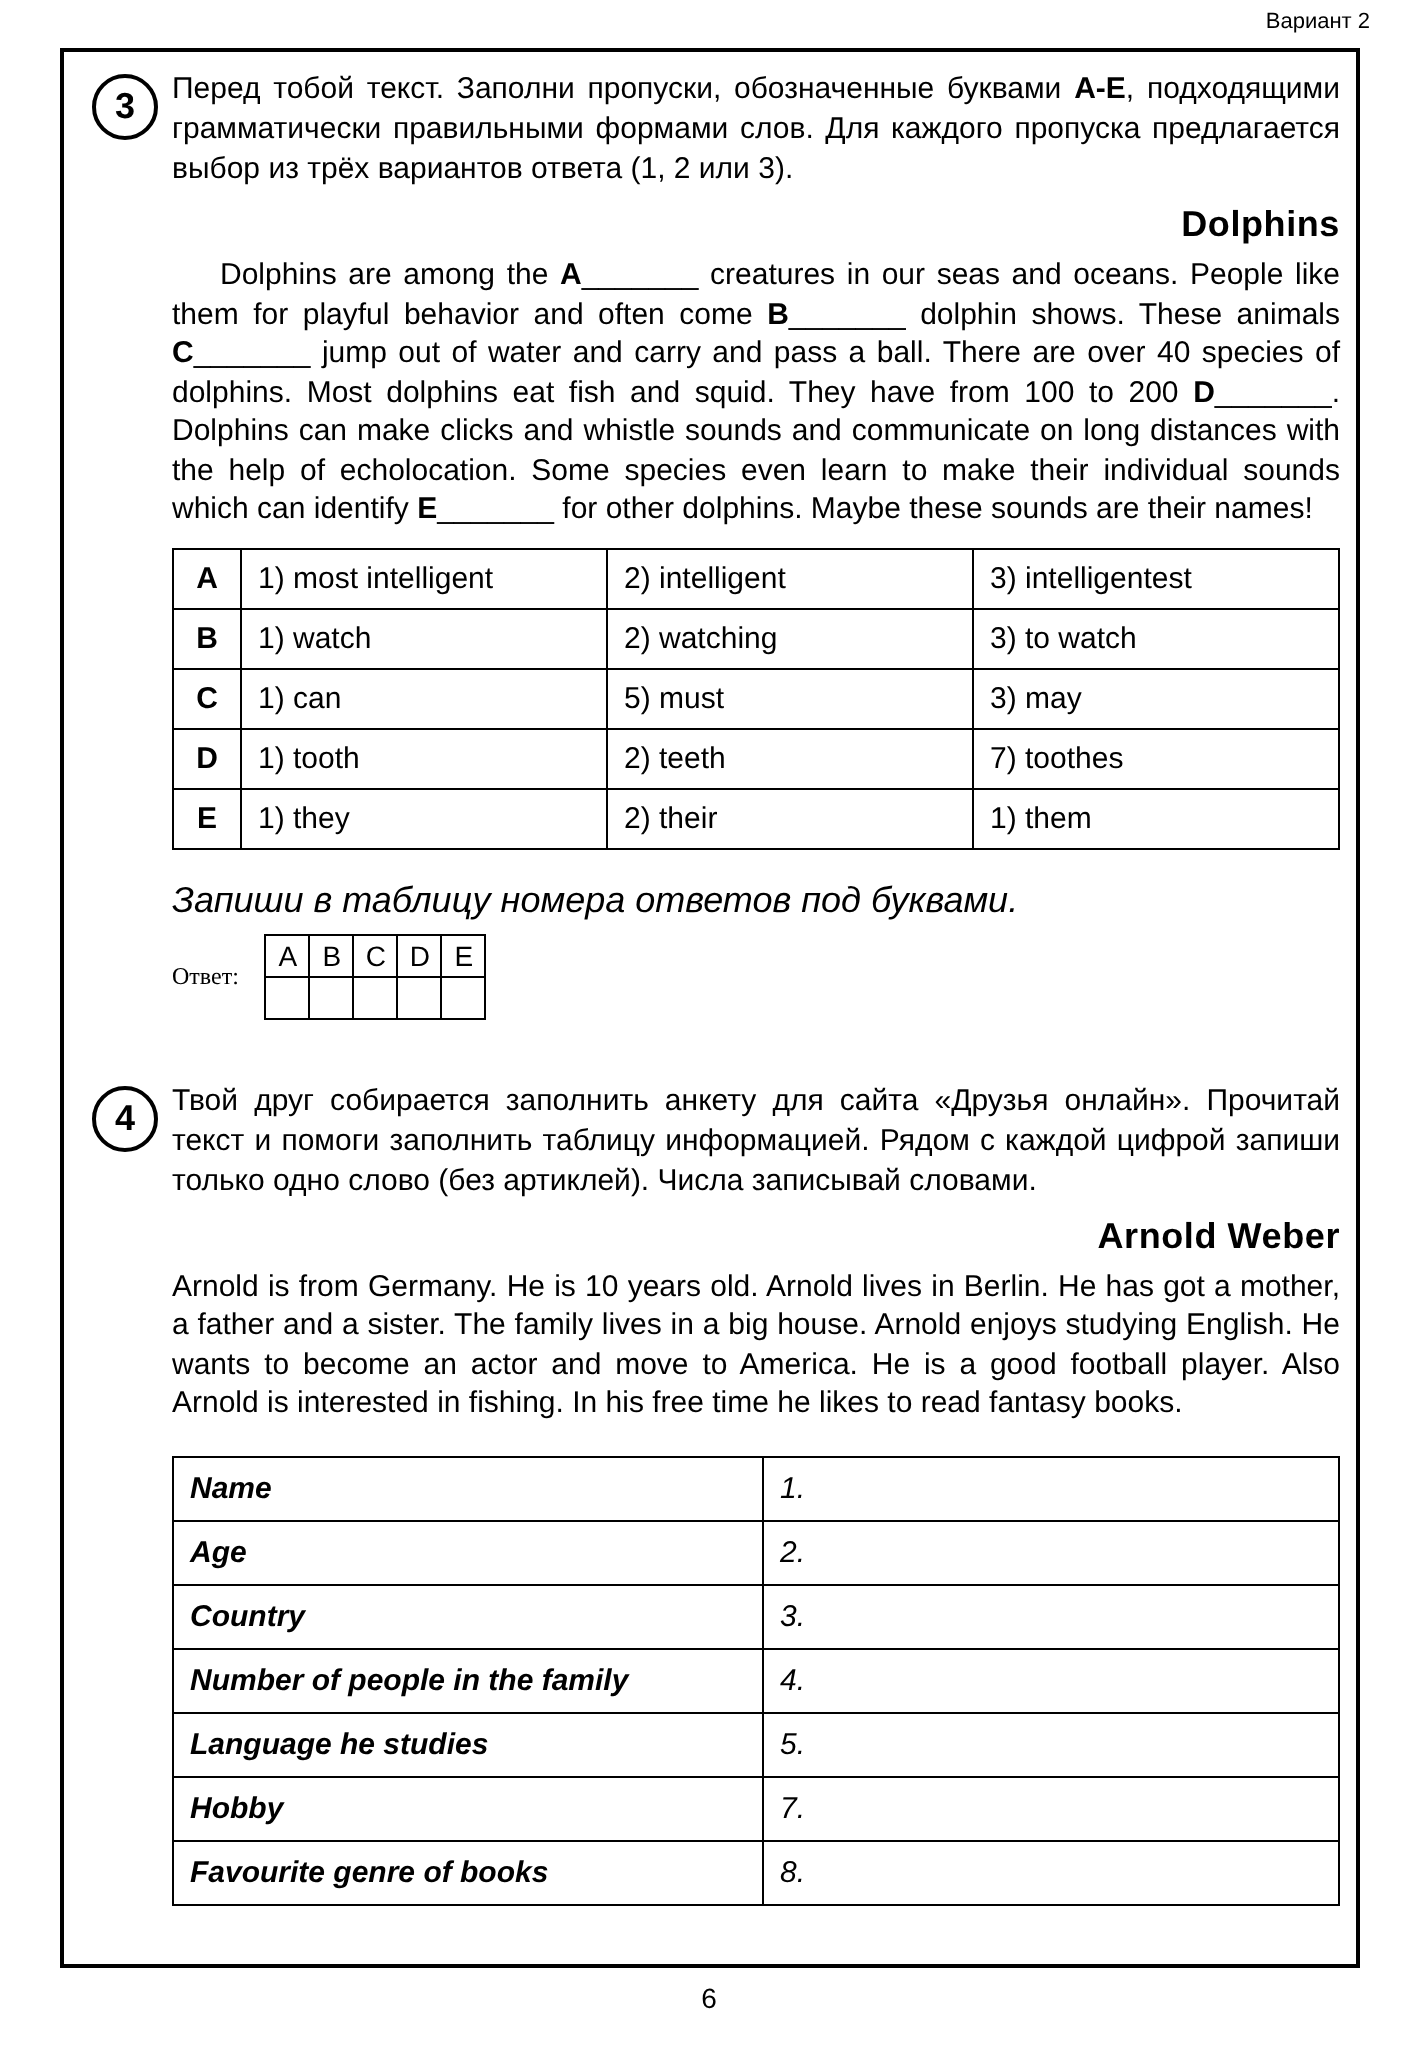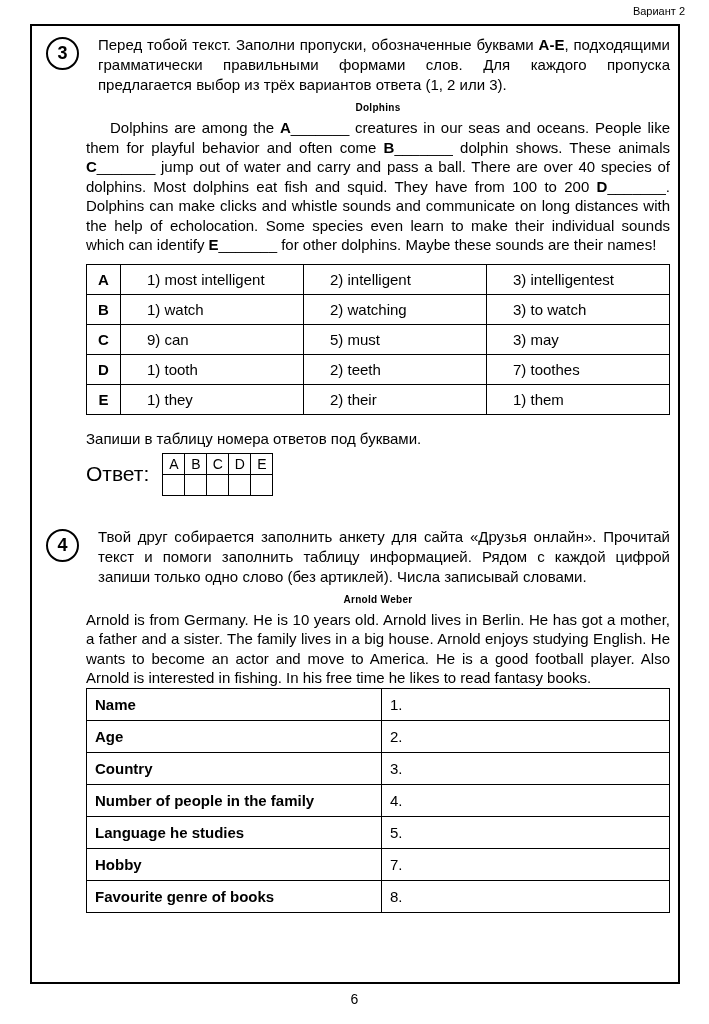--- a/index.html
+++ b/index.html
@@ -39,27 +39,26 @@
     border-radius: 50%;
     display: flex; align-items: center; justify-content: center;
     font-weight: 700; font-size: 18px;
     margin-top: 2px;
   }
   .instructions {
     flex: 1;
     font-size: 15px;
     line-height: 20px;
     text-align: justify;
-    margin-left: 12px;
   }
   .b { font-weight: 700; }
   .task-content { margin-left: 40px; }
   .text-title {
-    text-align: center;
-    font-size: 10px;
+    text-align: right;
+    font-size: 18px;
     font-weight: 700;
     margin: 7px 0 5px 0;
     letter-spacing: 0.3px;
   }
   .body-text {
     font-size: 15px;
     line-height: 19.5px;
     text-align: justify;
   }
   .indented { text-indent: 24px; }
@@ -67,60 +66,61 @@
   table { border-collapse: collapse; }
   .options-table {
     width: 100%;
     table-layout: fixed;
     margin-top: 9px;
     border: 1.5px solid #000;
   }
   .options-table td {
     border: 1px solid #000;
     font-size: 15px;
-    padding: 5px 26px;
+    padding: 5px 8px;
     height: 30px;
     vertical-align: middle;
     overflow: hidden;
     white-space: nowrap;
   }
   .options-table td.letter {
     text-align: center;
     font-weight: 700;
     padding: 5px 2px;
   }
   col.c-letter { width: 34px; }
 
-  .note { font-size: 15px; margin-top: 15px; }
+  .note { font-size: 18px; margin-top: 15px; font-style: italic; }
 
   .answer-block {
     display: flex;
     align-items: center;
     gap: 13px;
     margin-top: 6px;
   }
-  .answer-label { font-size: 21px; }
+  .answer-label { font-size: 12px; font-family: Liberation Serif, serif; }
   .answer-table { border: 1.5px solid #000; }
   .answer-table td {
     border: 1px solid #000;
     width: 22px;
     height: 21px;
     text-align: center;
     font-size: 14px;
     padding: 0;
     vertical-align: middle;
   }
 
   .task4 { margin-top: 31px; }
 
   .form-table {
     width: 100%;
     table-layout: fixed;
-    margin-top: 0;
+    margin-top: 16px;
     border: 1.5px solid #000;
+    font-style: italic;
   }
   .form-table td {
     border: 1px solid #000;
     font-size: 15px;
     padding: 6px 8px;
     height: 32px;
     vertical-align: middle;
   }
   .form-table td.label { font-weight: 700; }
   col.c-label { width: 295px; }
@@ -168,21 +168,21 @@
               <td>3) intelligentest</td>
             </tr>
             <tr>
               <td class="letter">B</td>
               <td>1) watch</td>
               <td>2) watching</td>
               <td>3) to watch</td>
             </tr>
             <tr>
               <td class="letter">C</td>
-              <td>9) can</td>
+              <td>1) can</td>
               <td>5) must</td>
               <td>3) may</td>
             </tr>
             <tr>
               <td class="letter">D</td>
               <td>1) tooth</td>
               <td>2) teeth</td>
               <td>7) toothes</td>
             </tr>
             <tr>

